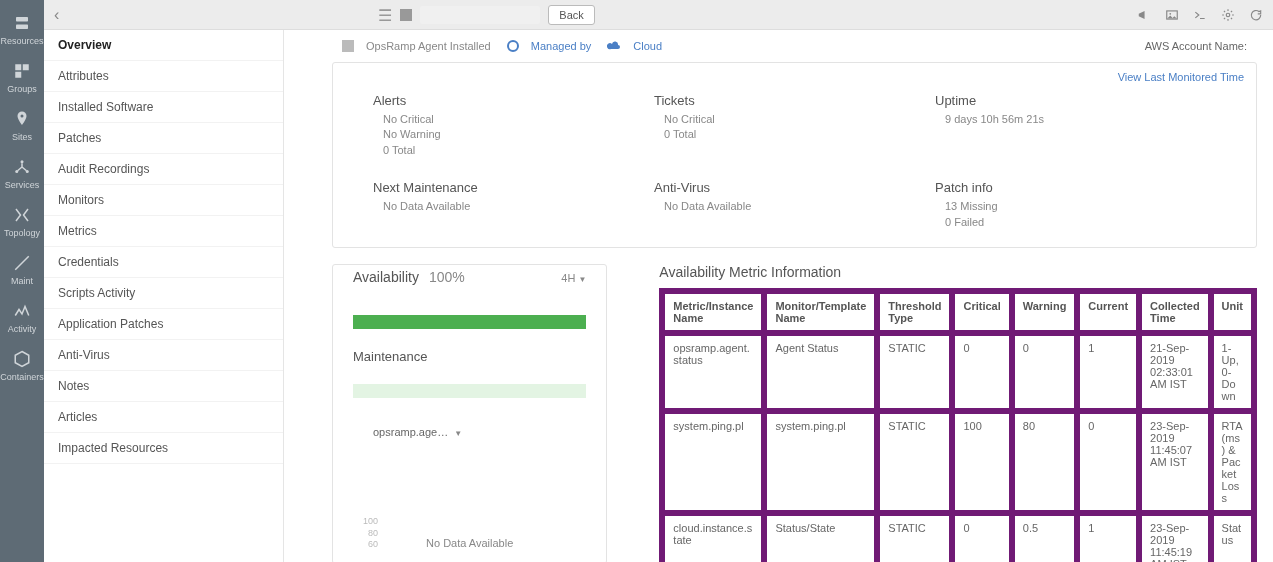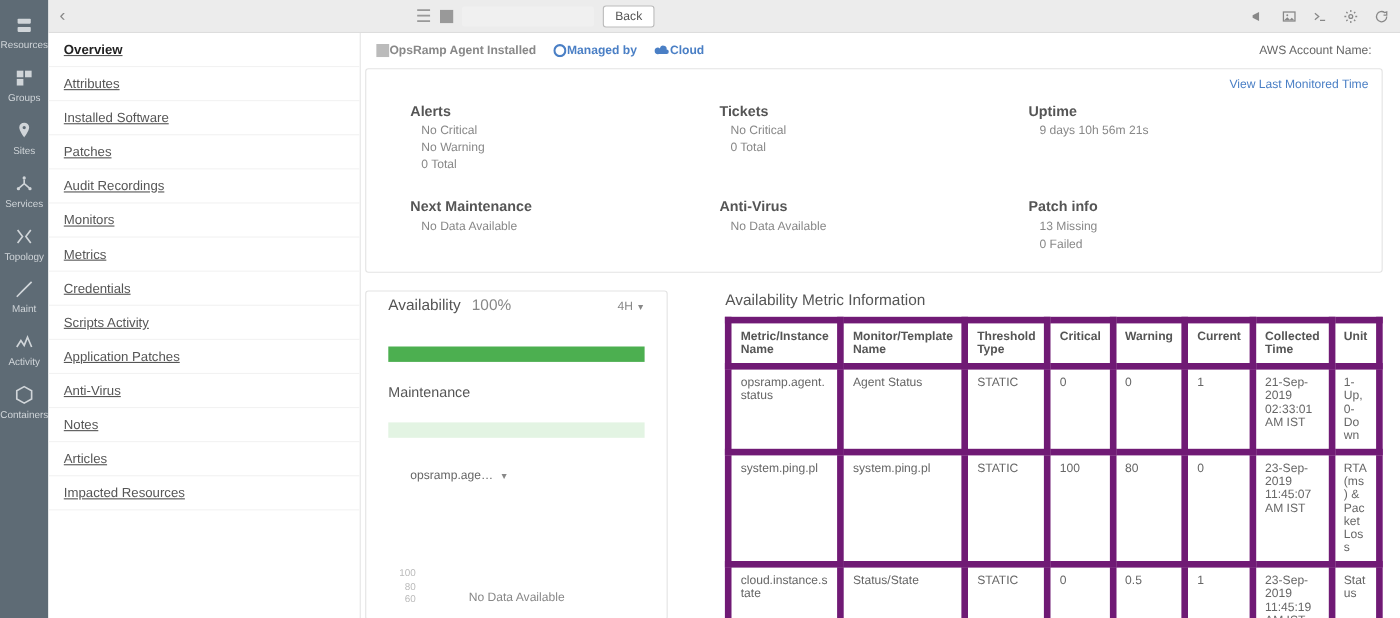--- a/index.html
+++ b/index.html
@@ -7,22 +7,22 @@
   
   .left-rail {
     position: absolute; left: 0; top: 0; width: 44px; height: 562px;
     background: #5e6b75; display: flex; flex-direction: column; align-items: center; padding-top: 8px;
   }
   .rail-item { width: 68px; display: flex; flex-direction: column; align-items: center; color: #d0d5d9; padding: 6px 0 10px 0; cursor: pointer; }
   .rail-item svg { width: 18px; height: 18px; fill: #d0d5d9; }
   .rail-item span { font-size: 9px; margin-top: 4px; }
   
   .sidebar {
-    position: absolute; left: 44px; top: 30px; width: 284px; height: 532px;
-    border-right: 1px solid #e5e5e5; background: #fff; overflow: hidden; text-decoration: underline;
+    position: absolute; left: 44px; top: 30px; width: 240px; height: 532px;
+    border-right: 1px solid #e5e5e5; background: #fff; overflow: hidden;
   }
   .sidebar-item { padding: 8px 14px; font-size: 12px; color: #555; cursor: pointer; border-bottom: 1px solid #f2f2f2; }
   .sidebar-item.active { font-weight: 600; color: #222; }
   
   .topbar {
     position: absolute; left: 44px; top: 0; right: 0; height: 30px;
     background: #ececec; border-bottom: 1px solid #ddd; display: flex; align-items: center; padding: 0 10px;
   }
   .topbar .back-ch { color: #888; font-size: 16px; cursor: pointer; margin-right: 6px; }
   .topbar-right { position: absolute; right: 10px; top: 0; height: 30px; display: flex; align-items: center; gap: 14px; color: #888; }
@@ -36,32 +36,32 @@
   .title-pill { width: 120px; height: 18px; background: #f0f0f0; border-radius: 2px; }
   .back-btn {
     border: 1px solid #bbb; background: #fff; color: #555; font-size: 11px; padding: 3px 10px; border-radius: 3px; cursor: pointer;
   }
   
   .main {
     position: absolute; left: 324px; top: 30px; right: 0; bottom: 0; overflow: hidden; padding: 0 16px 0 8px;
   }
   
   .tagbar { height: 32px; display: flex; align-items: center; gap: 16px; padding: 0 10px; font-size: 11px; color: #888; }
-  .tagbar .tag { display: flex; align-items: center; gap: 0; font-weight: bold; }
+  .tagbar .tag { display: flex; align-items: center; gap: 12px; }
   .tagbar .link { color: #4a7fc5; }
   .tagbar .acct { margin-left: auto; color: #666; }
   
   .card {
     border: 1px solid #e3e3e3; border-radius: 3px; background: #fff; position: relative;
   }
   
   .summary-card { height: 186px; }
   .view-link { position: absolute; right: 12px; top: 8px; color: #4a7fc5; font-size: 11px; cursor: pointer; }
   .summary-grid { display: grid; grid-template-columns: 1fr 1fr 1fr; padding: 30px 40px 10px 40px; row-gap: 22px; }
-  .stat h4 { font-size: 13px; font-weight: 700; color: #555; margin-bottom: 4px; }
+  .stat h4 { font-size: 13px; font-weight: 400; color: #555; margin-bottom: 4px; }
   .stat .line { font-size: 11px; color: #888; line-height: 1.4; text-indent: 10px; }
   
   .lower-row { display: flex; gap: 16px; margin-top: 16px; align-items: flex-start;}
   
   .avail-card { width: 380px; height: 300px; padding: 4px 20px; }
   .avail-head { display: flex; align-items: baseline; gap: 10px; }
   .avail-head h4 { font-size: 14px; font-weight: 500; color: #555; }
   .avail-head .pct { font-size: 14px; color: #888; }
   .avail-head .range { margin-left: auto; font-size: 11px; color: #888; cursor: pointer; }
   .bar-full { height: 14px; background: #4caf50; margin: 30px 0 20px 0; }

